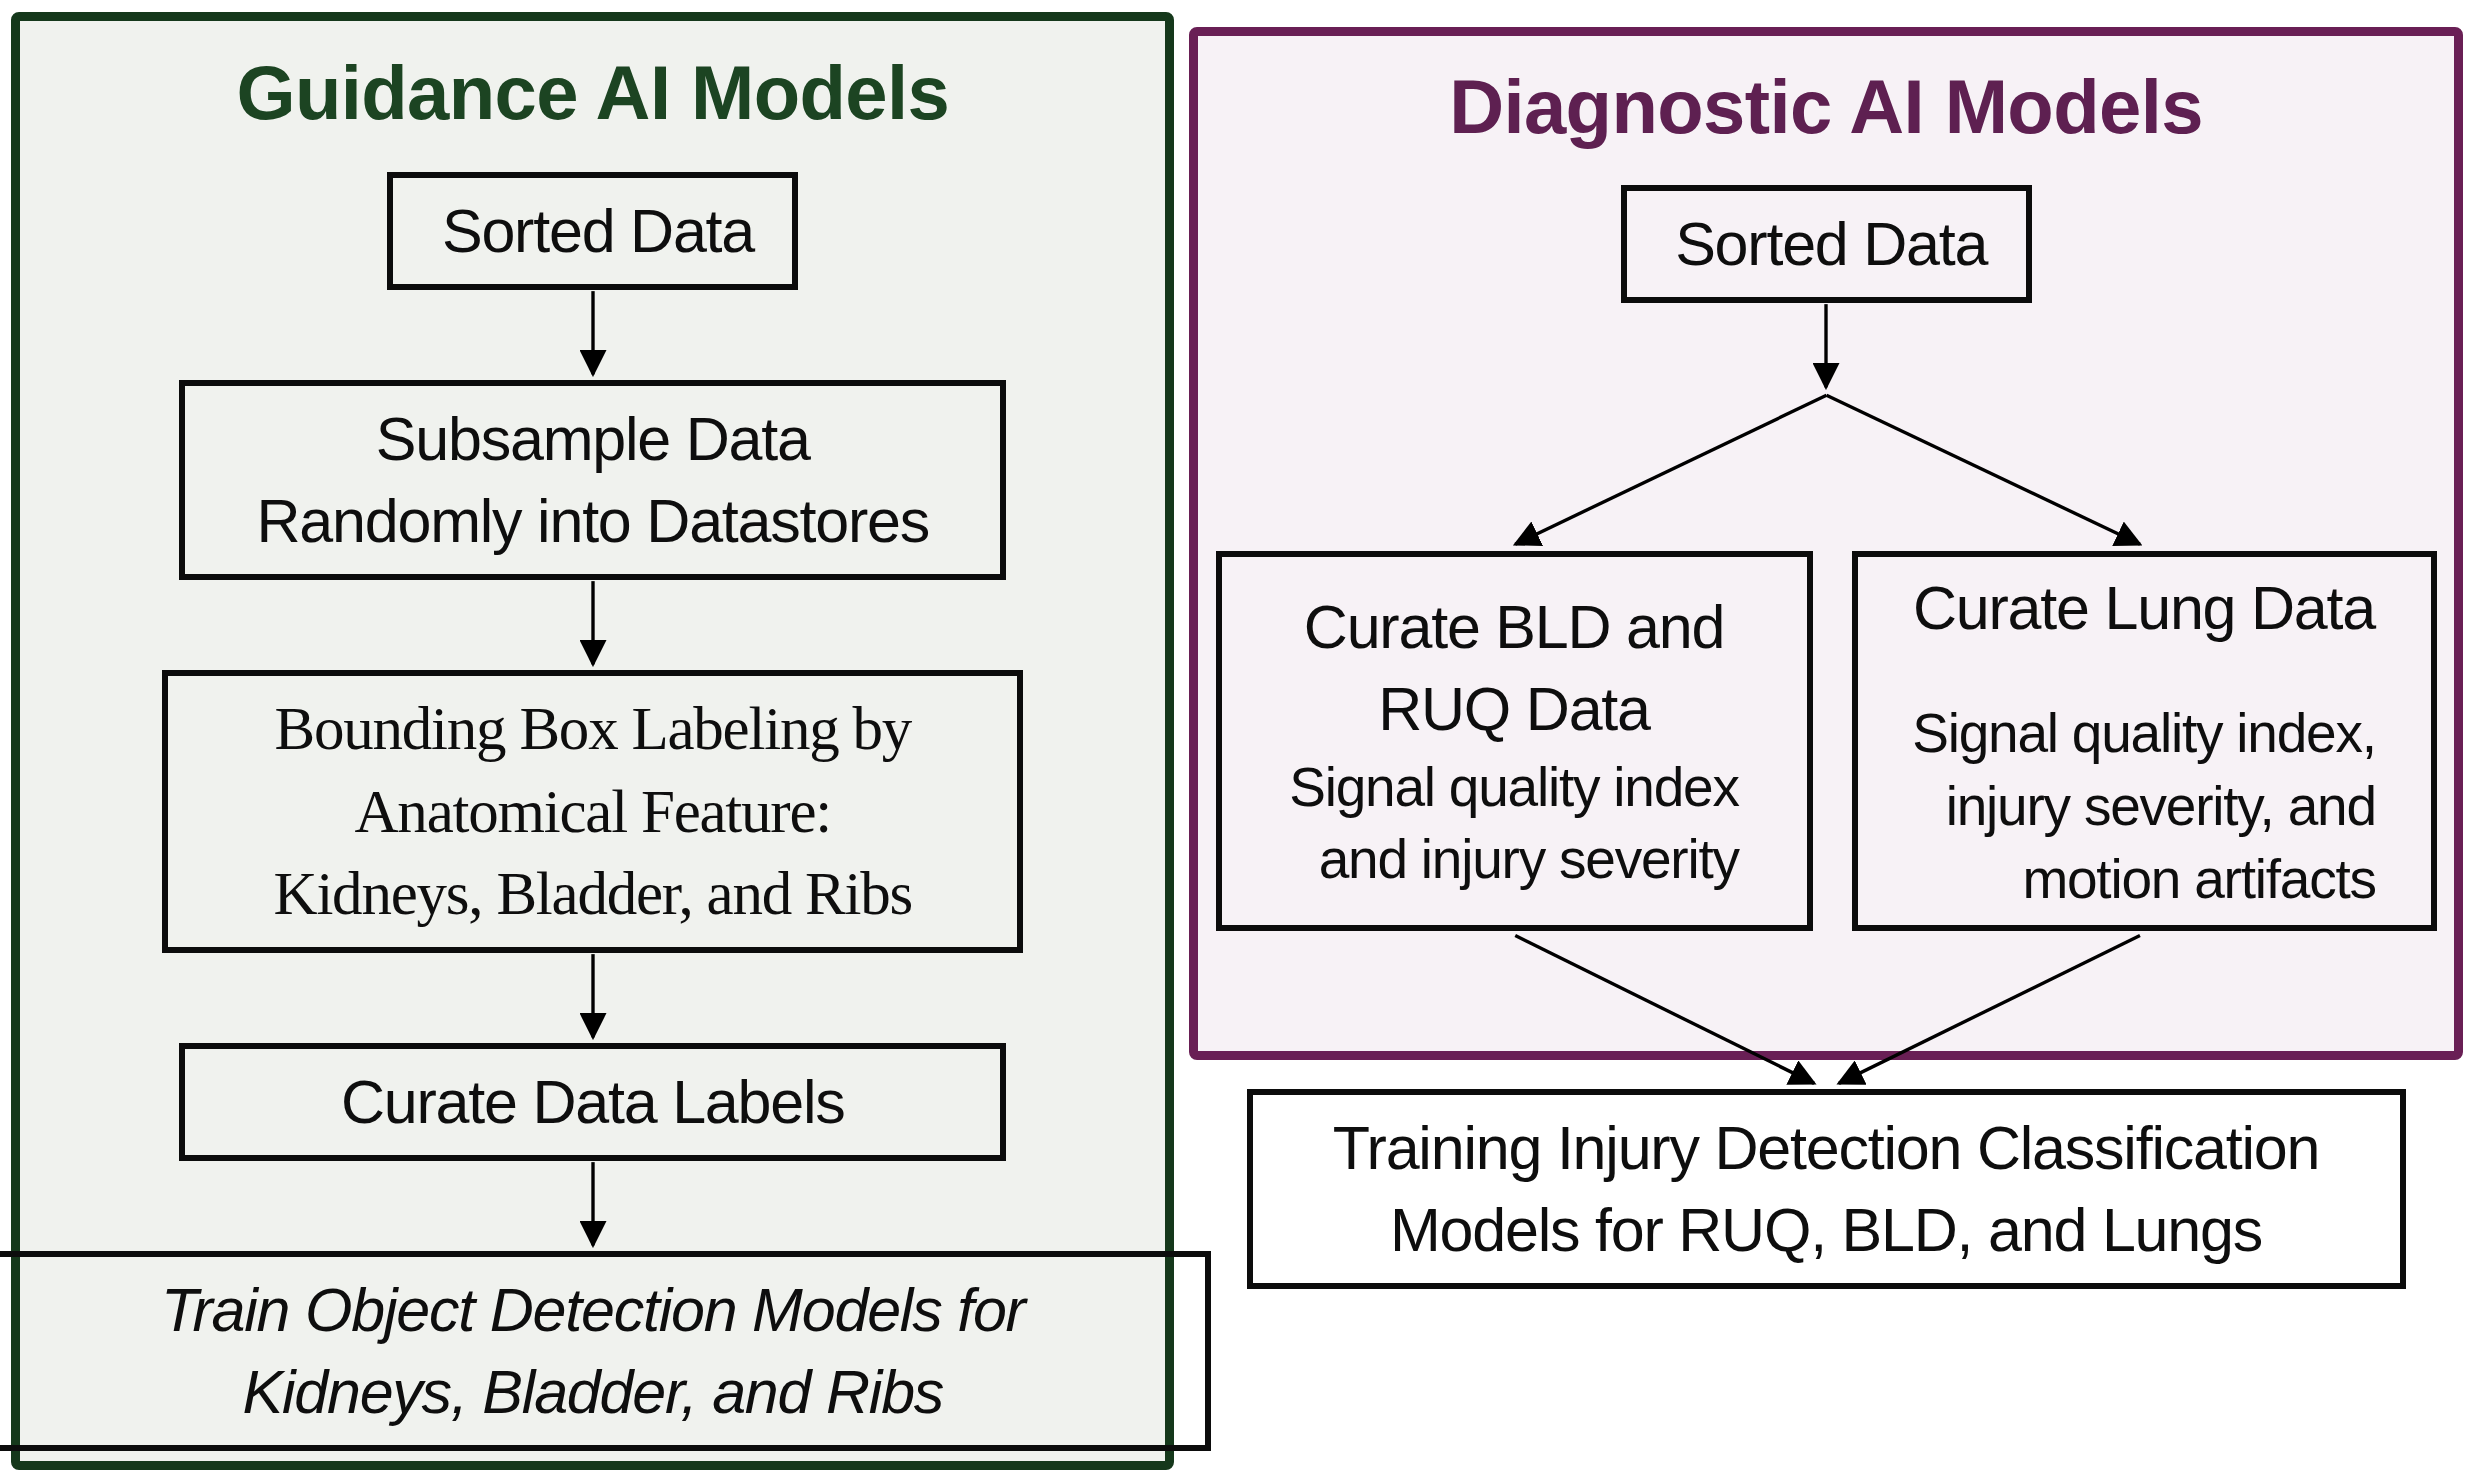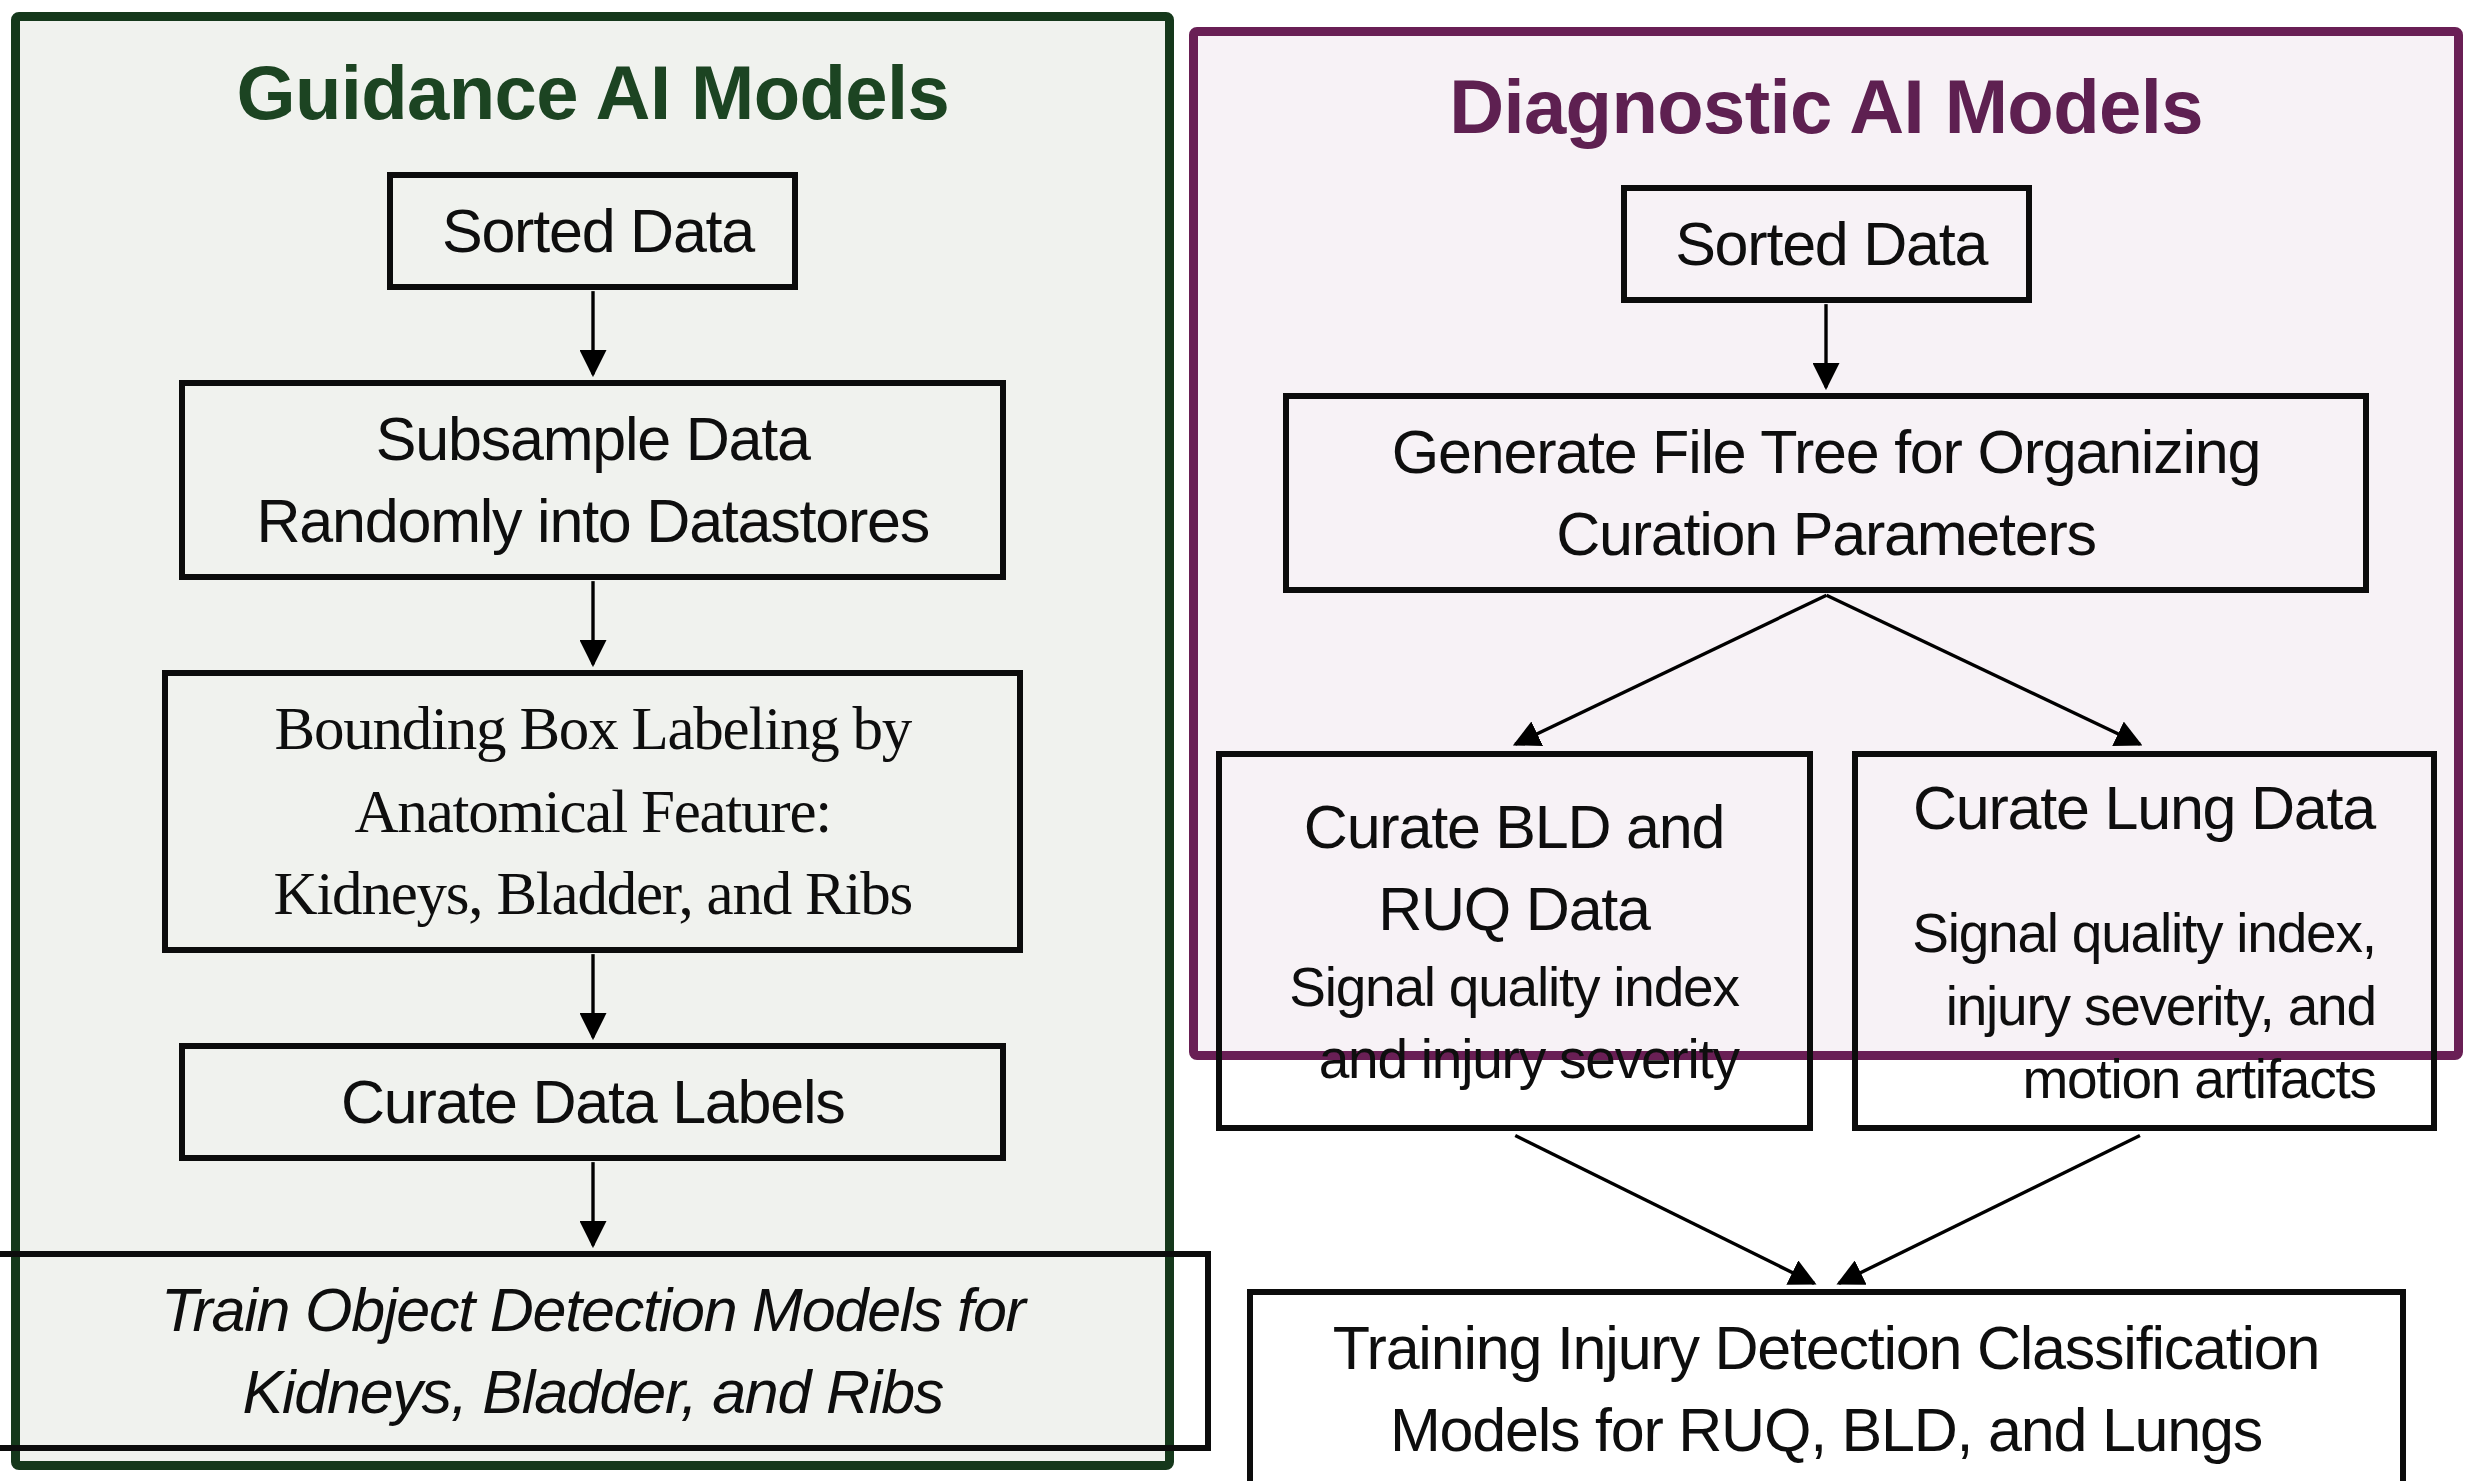--- a/index.html
+++ b/index.html
@@ -130,22 +130,20 @@
 <div class="panel right">
   <div class="panel-title">Diagnostic AI Models</div>
   <div class="flow">
 
     <div class="node w-sorted">Sorted Data</div>
 
     <svg class="arrow-v" width="36" height="90" viewBox="0 0 64 160">
       <line x1="32" y1="2" x2="32" y2="150" marker-end="url(#ah)"></line>
     </svg>
 
-    <div class="node w-generate">Generate File Tree for Organizing
-Curation Parameters</div>
 
     <svg class="arrow-wide" viewBox="0 0 2230 280" preserveAspectRatio="none">
       <line x1="1115" y1="4" x2="562" y2="268" marker-end="url(#ah)"></line>
       <line x1="1115" y1="4" x2="1672" y2="268" marker-end="url(#ah)"></line>
     </svg>
 
     <div class="curate-row">
       <div class="node w-bld">
         <div>Curate BLD and
 RUQ Data</div>

